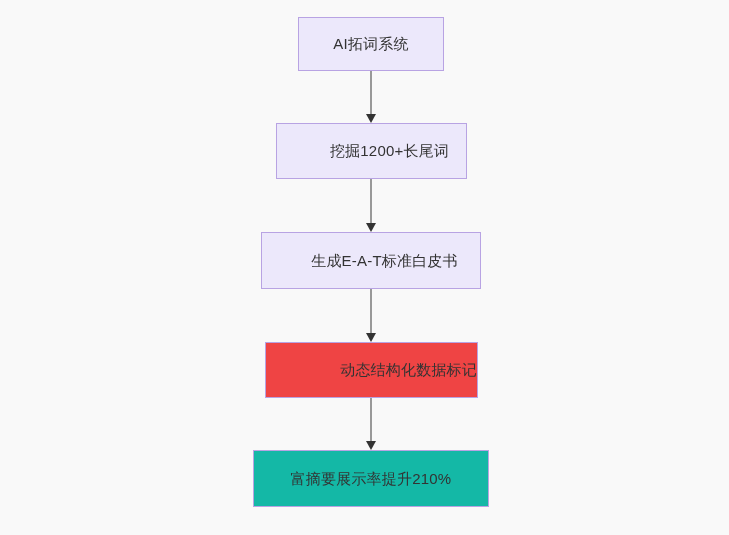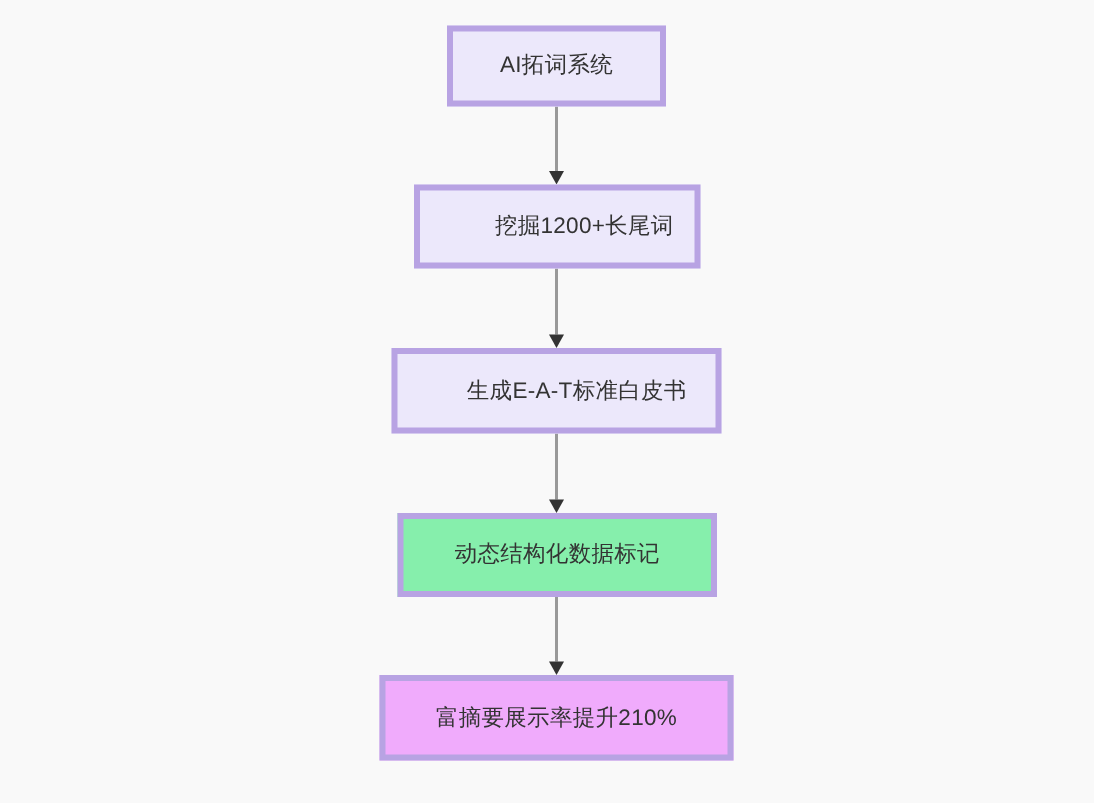--- a/index.html
+++ b/index.html
@@ -15,21 +15,21 @@
   }
   #flowchart-canvas {
     position: relative;
     width: 729px;
     height: 535px;
   }
   .node {
     position: absolute;
     box-sizing: border-box;
     background: #ece8fb;
-    border: 4px solid #a21caf;
+    border: 1px solid #a21caf;
     border-radius: 0;
     display: flex;
     align-items: center;
     justify-content: center;
   }
   .node-label {
     font-size: 15px;
     line-height: 1.2;
     color: #333333;
     white-space: nowrap;
@@ -87,21 +87,21 @@
   </div>
 
   <div class="node" style="left: 276px; top: 123px; width: 191px; height: 56px; background: rgb(236, 232, 251); border-color: rgb(184, 163, 227); padding-left: 36px;">
     <span class="node-label" style="color: rgb(51, 51, 51);">挖掘1200+长尾词</span>
   </div>
 
   <div class="node" style="left: 261px; top: 232px; width: 220px; height: 57px; background: rgb(236, 232, 251); border-color: rgb(184, 163, 227); padding-left: 27px;">
     <span class="node-label" style="color: rgb(51, 51, 51);">生成E-A-T标准白皮书</span>
   </div>
 
-  <div class="node" style="left: 265px; top: 342px; width: 213px; height: 56px; background: #86efac; border-color: rgb(184, 163, 227);">
+  <div class="node" style="left: 265px; top: 342px; width: 213px; height: 56px; background: #ef4444; border-color: rgb(184, 163, 227); justify-content: flex-end;">
     <span class="node-label" style="color: rgb(51, 51, 51);">动态结构化数据标记</span>
   </div>
 
-  <div class="node" style="left: 253px; top: 450px; width: 236px; height: 57px; background: #f0abfc; border-color: rgb(184, 163, 227);">
+  <div class="node" style="left: 253px; top: 450px; width: 236px; height: 57px; background: #14b8a6; border-color: rgb(184, 163, 227);">
     <span class="node-label" style="color: rgb(51, 51, 51);">富摘要展示率提升210%</span>
   </div>
 
 </div>
 
 </body></html>

